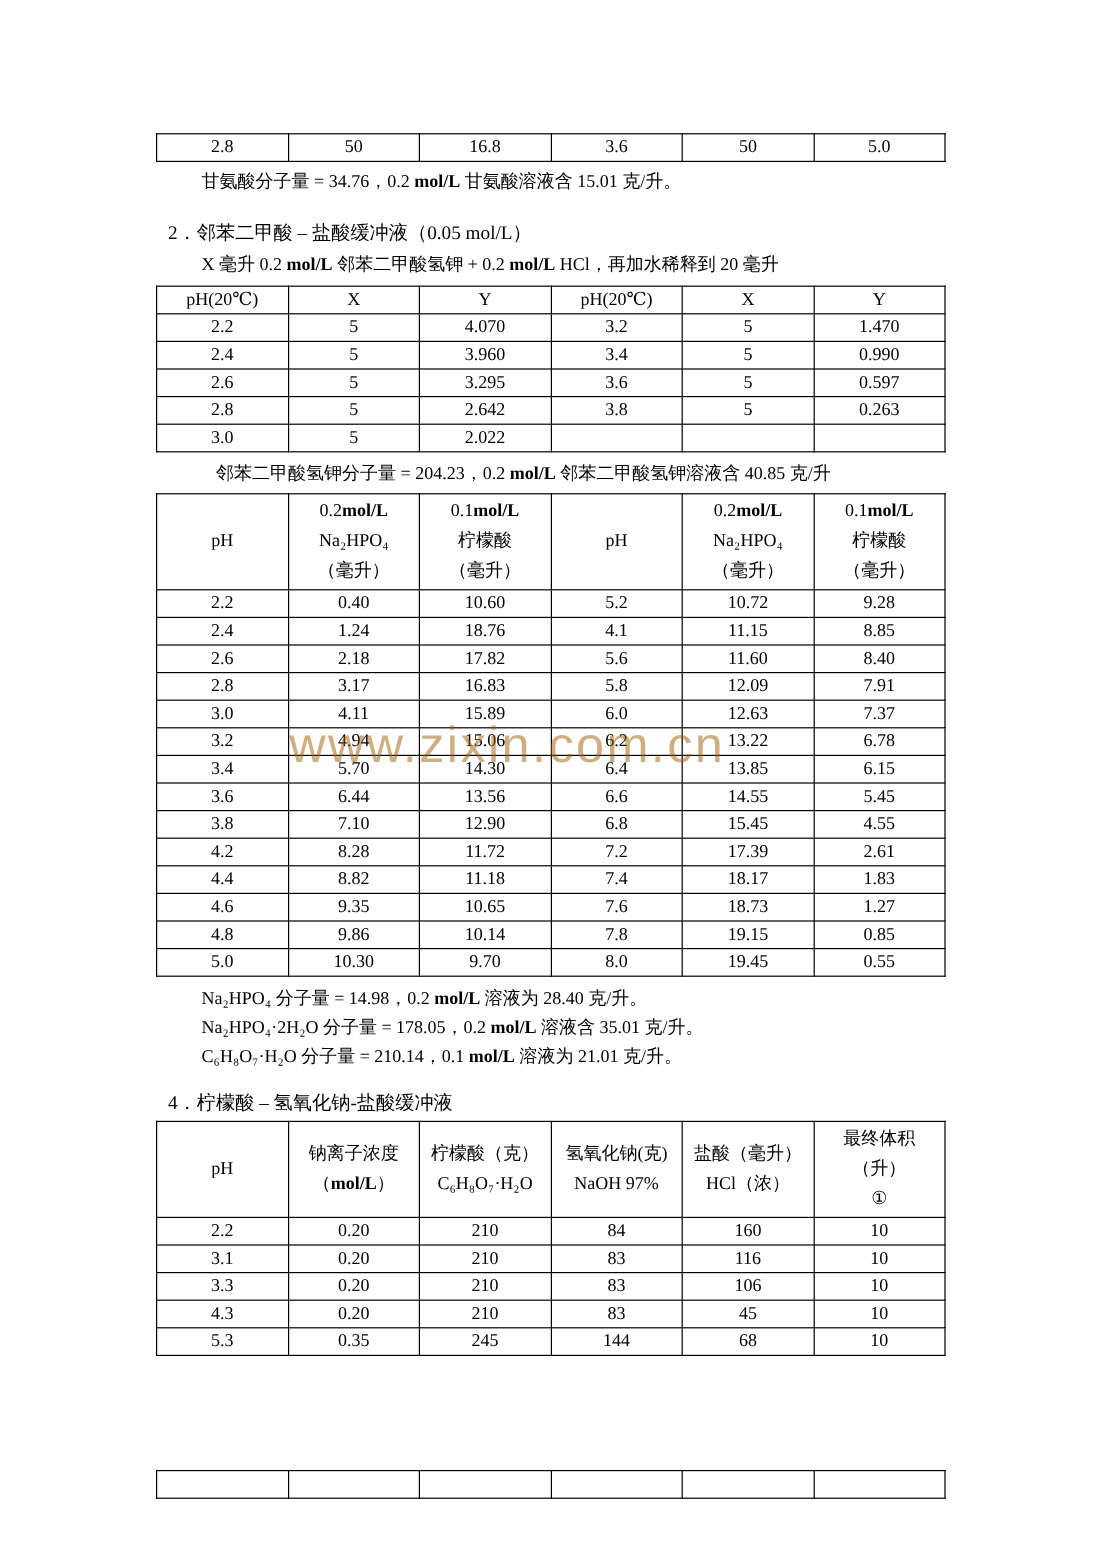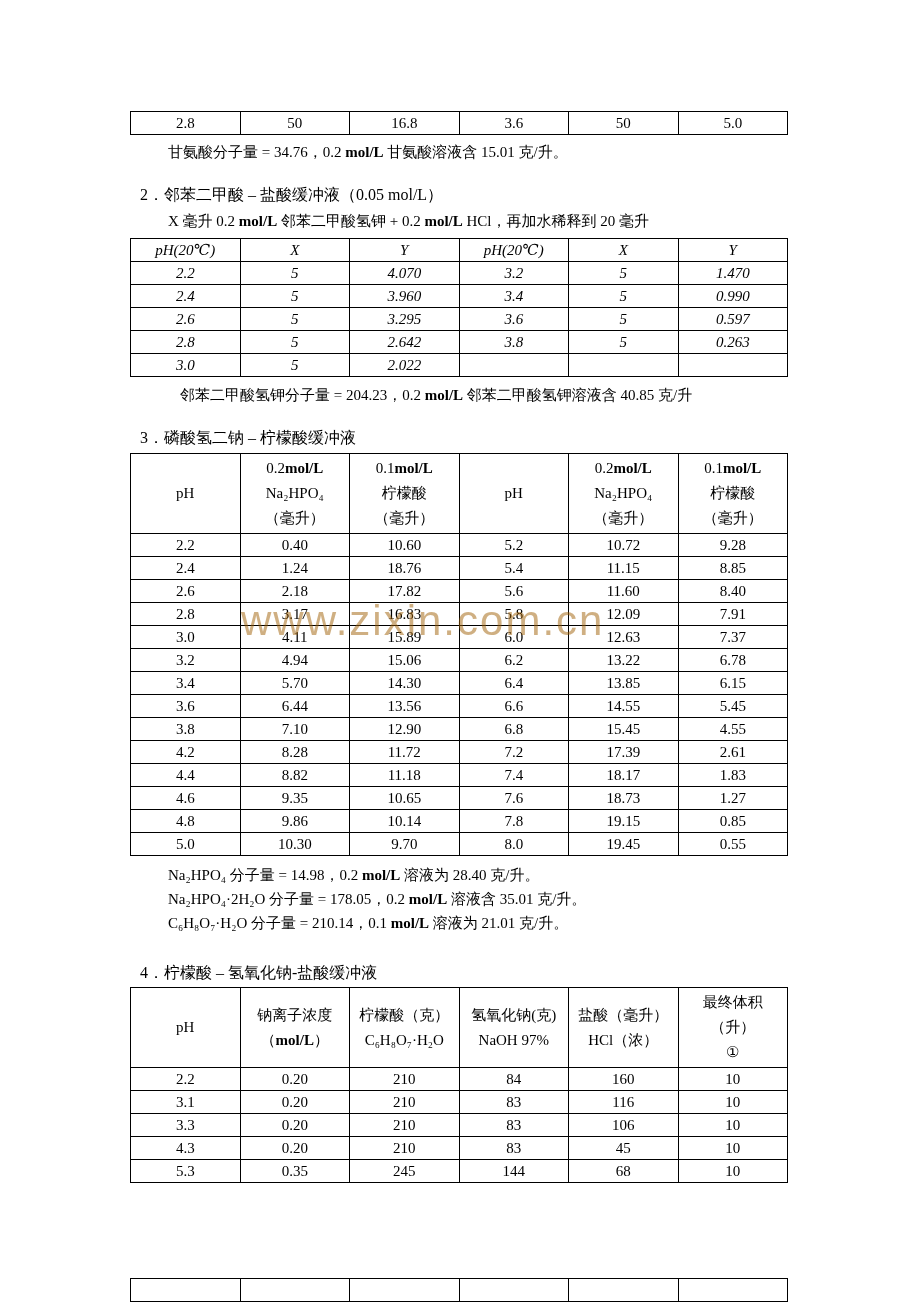--- a/index.html
+++ b/index.html
@@ -18,27 +18,27 @@
   .notes3{margin:7px 0 0 168px;}
   .notes3 p{line-height:24px;font-size:15px;}
   table.tbl{
     width:658px;margin-left:130px;border-collapse:collapse;table-layout:fixed;
   }
   .tbl th,.tbl td{
     border:1px solid #000;font-size:15px;font-weight:normal;
     text-align:center;vertical-align:middle;padding:0 2px;height:22px;line-height:22px;
   }
   .t1{margin-top:0;}
-  .t2{margin-top:6px;font-style:italic;}
+  .t2{margin-top:6px;}
   .t3{margin-top:5px;}
   .t4{margin-top:4px;}
   .t3 th,.t4 th{white-space:pre-line;height:auto;line-height:25px;padding:2px;}
   .h2{margin-top:21px;}
   .h3{margin-top:21px;}
-  .h4{margin-top:27px;}
+  .h4{margin-top:16px;}
   .tbottom{margin-top:95px;}
   .watermark{
     position:absolute;top:597px;left:226px;z-index:3;pointer-events:none;
     font-family:"Liberation Sans","DejaVu Sans",sans-serif;
     font-size:42px;color:#a16207;opacity:0.5;letter-spacing:2px;white-space:nowrap;margin-left:15px;
   }
 </style>
 </head>
 <body>
 
@@ -112,21 +112,20 @@
           <td>2.022</td>
           <td></td>
           <td></td>
           <td></td>
         </tr>
       </tbody>
   </table>
 
   <p class="note note-s2"><span>邻苯二甲酸氢钾分子量 = 204.23，0.2 </span><span style="font-weight: bold;">mol/L</span><span> 邻苯二甲酸氢钾溶液含 40.85 克/升</span></p>
 
-  <p class="heading h3">3．磷酸氢二钠 – 柠檬酸缓冲液</p>
 
   <table class="tbl t3">
     <thead>
       <tr>
           <th>pH</th>
           <th><span>0.2</span><span style="font-weight: bold;">mol/L</span><span>
 Na₂HPO₄
 （毫升）</span></th>
           <th><span>0.1</span><span style="font-weight: bold;">mol/L</span><span>
 柠檬酸
@@ -146,21 +145,21 @@
           <td>0.40</td>
           <td>10.60</td>
           <td>5.2</td>
           <td>10.72</td>
           <td>9.28</td>
         </tr>
         <tr>
           <td>2.4</td>
           <td>1.24</td>
           <td>18.76</td>
-          <td>5.4</td>
+          <td>4.1</td>
           <td>11.15</td>
           <td>8.85</td>
         </tr>
         <tr>
           <td>2.6</td>
           <td>2.18</td>
           <td>17.82</td>
           <td>5.6</td>
           <td>11.60</td>
           <td>8.40</td>

